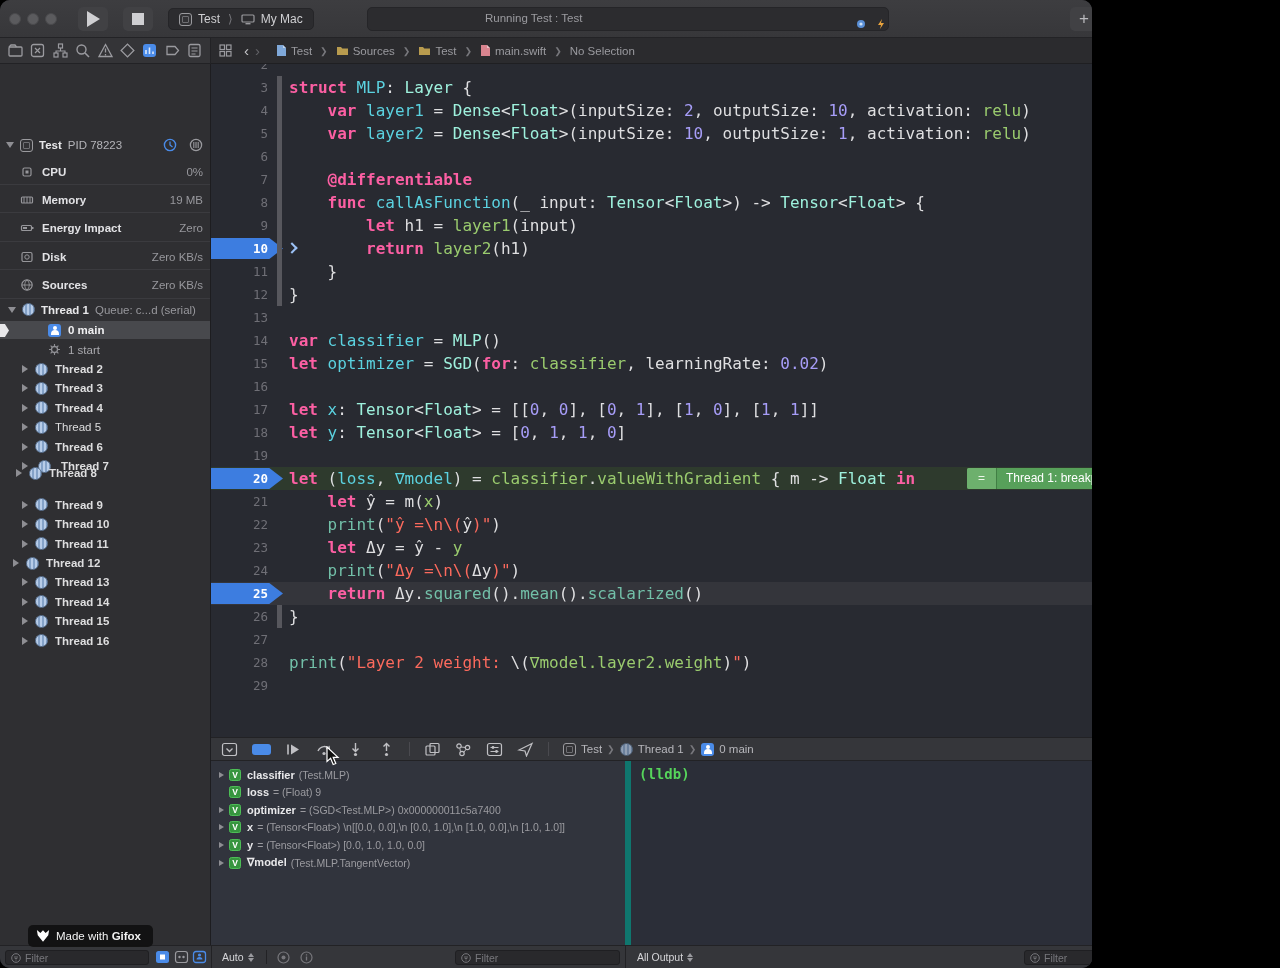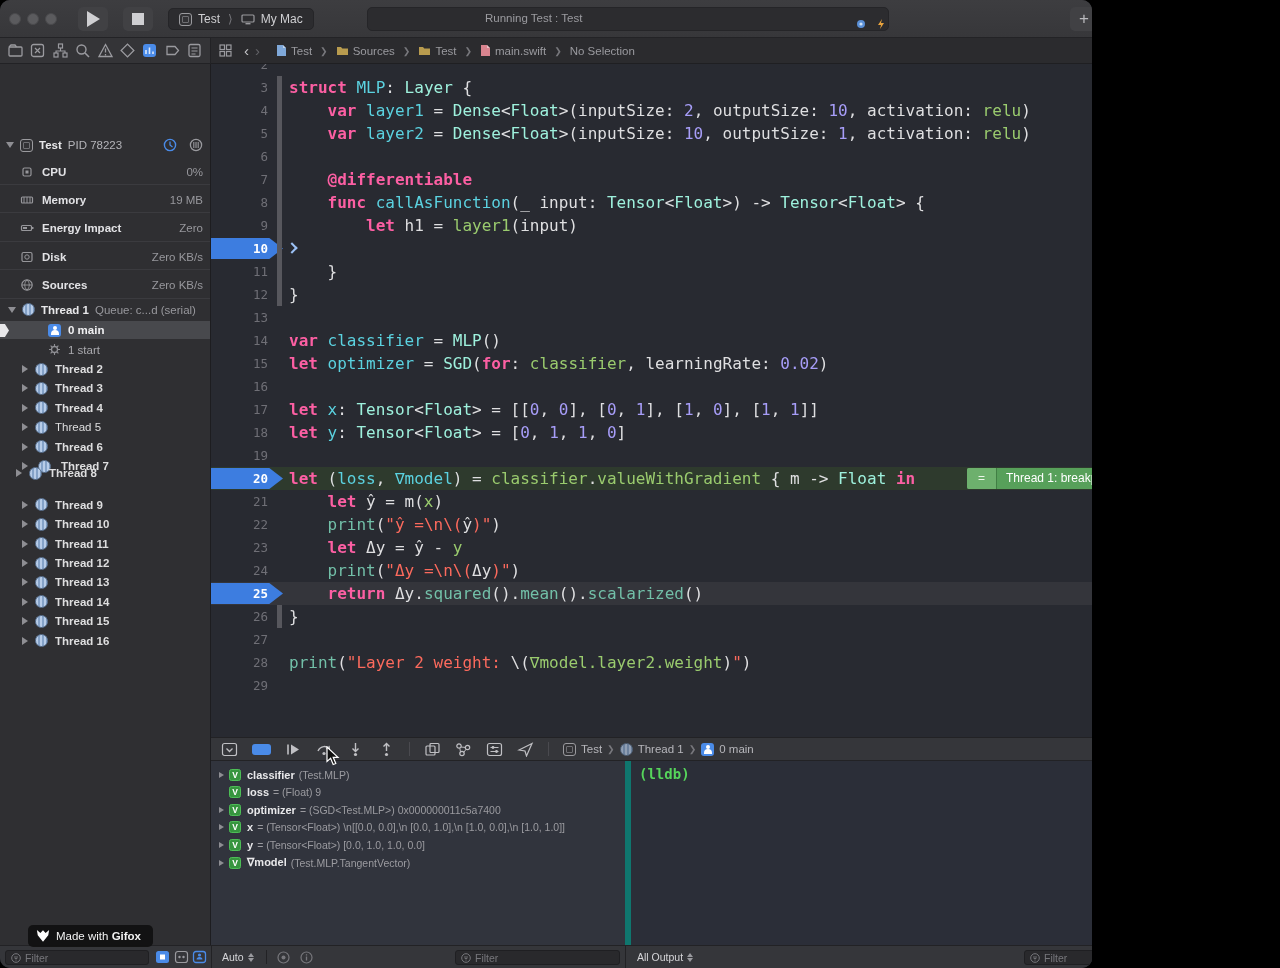--- a/index.html
+++ b/index.html
@@ -410,21 +410,21 @@
       <div class="srow" style="top:451.2px;height:18px;gap:7px;padding-left:22px">
         <span class="tri right"></span>
         <span class="thread-ic"></span>
         <span style="color:#dededf;font-weight:bold">Thread 10</span>
       </div>
       <div class="srow" style="top:470.6px;height:18px;gap:7px;padding-left:22px">
         <span class="tri right"></span>
         <span class="thread-ic"></span>
         <span style="color:#dededf;font-weight:bold">Thread 11</span>
       </div>
-      <div class="srow" style="top:490px;height:18px;gap:7px;padding-left:22px">
+      <div class="srow" style="top:490px;height:18px;gap:7px;padding-left:13px">
         <span class="tri right"></span>
         <span class="thread-ic"></span>
         <span style="color:#dededf;font-weight:bold">Thread 12</span>
       </div>
       <div class="srow" style="top:509.4px;height:18px;gap:7px;padding-left:22px">
         <span class="tri right"></span>
         <span class="thread-ic"></span>
         <span style="color:#dededf;font-weight:bold">Thread 13</span>
       </div>
       <div class="srow" style="top:528.8px;height:18px;gap:7px;padding-left:22px">
@@ -482,20 +482,21 @@
       <div class="code-line" style="top:150px">
         <div class="num">9</div>
         <div class="chbar"></div>
         <span class="ctext"><span class="c-p">        </span><span class="c-k">let </span><span class="c-p">h1 = </span><span class="c-f">layer1</span><span class="c-p">(input)</span></span>
       </div>
       <div class="code-line" style="top:173px">
         <div class="bp-tag"></div>
         <div class="bp-num">10</div>
         <div class="chev"></div>
         <div class="chbar"></div>
+        <span class="ctext"><span class="c-p">        </span><span class="c-k">return </span><span class="c-f">layer2</span><span class="c-p">(h1)</span></span>
       </div>
       <div class="code-line" style="top:196px">
         <div class="num">11</div>
         <div class="chbar"></div>
         <span class="ctext"><span class="c-p">    }</span></span>
       </div>
       <div class="code-line" style="top:219px">
         <div class="num">12</div>
         <div class="chbar"></div>
         <span class="ctext"><span class="c-p">}</span></span>

